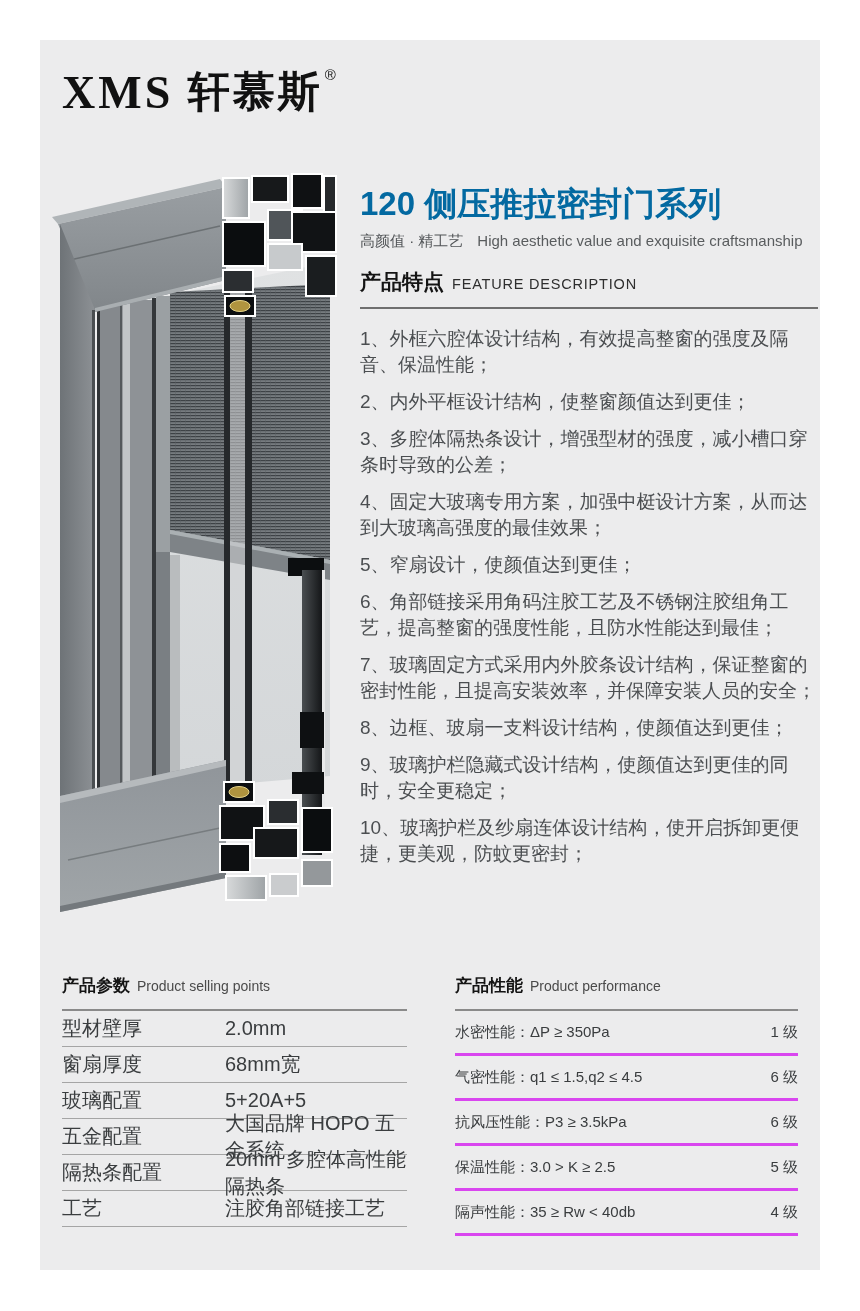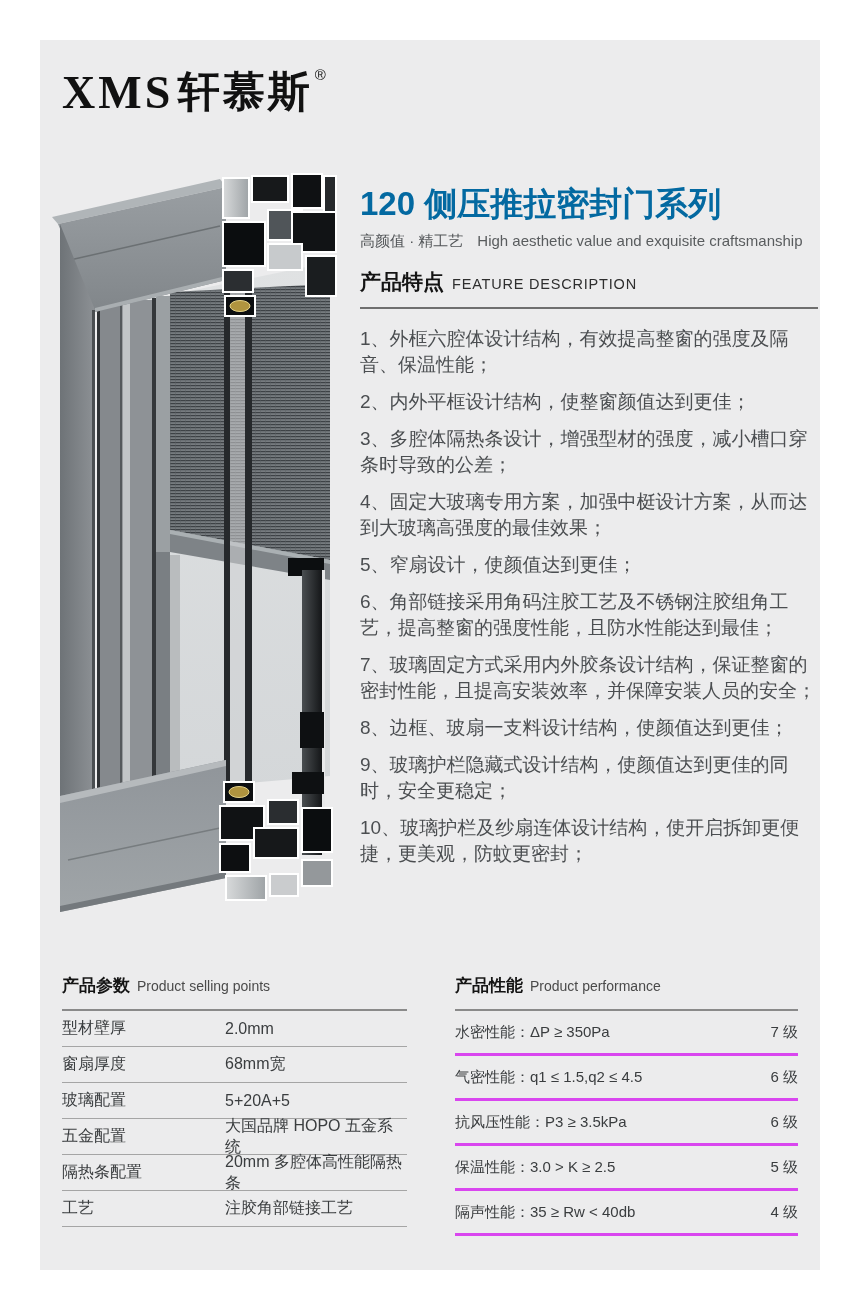--- a/index.html
+++ b/index.html
@@ -7,21 +7,21 @@
     width:860px;height:1311px;background:#ffffff;
     font-family:"Liberation Sans","DejaVu Sans",sans-serif;
     -webkit-font-smoothing:antialiased;
   }
   .page{position:relative;width:860px;height:1311px;background:#ffffff;overflow:hidden;}
   .panel{position:absolute;left:40px;top:40px;width:780px;height:1230px;background:#ECECED;}
 
   
   .logo{position:absolute;left:22px;top:26px;color:#111;white-space:nowrap;}
   .logo-latin{font-family:"Liberation Serif","DejaVu Serif",serif;font-weight:700;font-size:46px;letter-spacing:3px;}
-  .logo-cn{font-weight:900;font-size:42px;letter-spacing:3px;position:relative;top:-2px;}
+  .logo-cn{font-weight:900;font-size:42px;letter-spacing:3px;position:relative;top:-2px;margin-left:10px;}
   .logo-reg{font-size:15px;font-weight:400;vertical-align:28px;margin-left:2px;}
 
   
   .figure{position:absolute;left:0px;top:120px;width:320px;height:780px;}
   .figure svg{display:block;}
 
   
   .right-col{position:absolute;left:320px;top:145px;width:458px;}
   .title{font-size:33px;line-height:38px;font-weight:700;color:#0369a1;margin:0;}
   .subtitle{margin-top:8px;font-size:15px;color:#595c5e;line-height:20px;}
@@ -34,21 +34,21 @@
   .feature-item{font-size:19px;line-height:26px;color:#4b4e51;margin-bottom:11px;}
 
   
   .spec-table{position:absolute;}
   .param-table{left:22px;top:935px;width:345px;}
   .perf-table{left:415px;top:935px;width:343px;}
   .table-head{line-height:22px;white-space:nowrap;}
   .table-head .cn{font-size:17px;font-weight:800;color:#141414;}
   .table-head .en{font-size:14px;color:#4a4a4a;margin-left:7px;}
   .head-rule{margin-top:12px;height:2px;background:#8a8a8a;}
-  .param-row{display:flex;align-items:center;height:35px;border-bottom:1px solid #a5a5a5;font-size:16px;color:#3a3d3f;}
+  .param-row{display:flex;align-items:center;height:35px;border-bottom:1px solid #a5a5a5;font-size:20px;color:#3a3d3f;}
   .param-label{width:163px;flex:none;}
   .param-value{flex:1;}
   .perf-row{display:flex;align-items:center;justify-content:space-between;height:42px;border-bottom:3px solid #d946ef;font-size:15px;color:#3a3d3f;}
   .perf-level{flex:none;color:#3a3d3f;}
 </style>
 </head>
 <body>
 
 <div class="page">
   <div class="panel">
@@ -233,21 +233,21 @@
       </div>
     </div>
 
     <div class="spec-table perf-table">
       <div class="table-head">
         <span class="cn">产品性能</span><span class="en">Product performance</span>
       </div>
       <div class="head-rule"></div>
       <div class="perf-row">
         <span class="perf-label">水密性能：ΔP ≥ 350Pa</span>
-        <span class="perf-level">7 级</span>
+        <span class="perf-level">1 级</span>
       </div>
       <div class="perf-row">
         <span class="perf-label">气密性能：q1 ≤ 1.5,q2 ≤ 4.5</span>
         <span class="perf-level">6 级</span>
       </div>
       <div class="perf-row">
         <span class="perf-label">抗风压性能：P3 ≥ 3.5kPa</span>
         <span class="perf-level">6 级</span>
       </div>
       <div class="perf-row">

